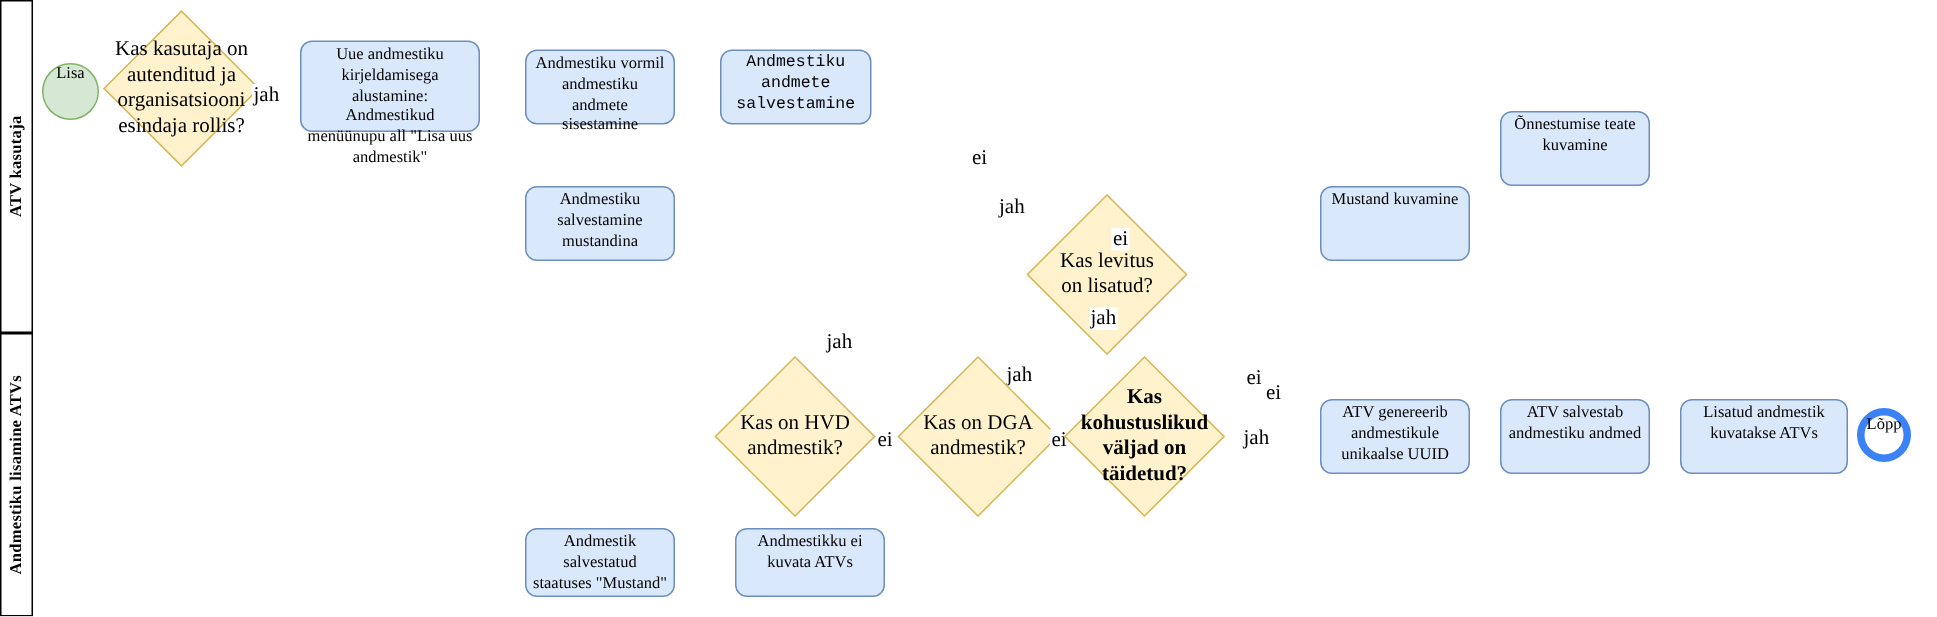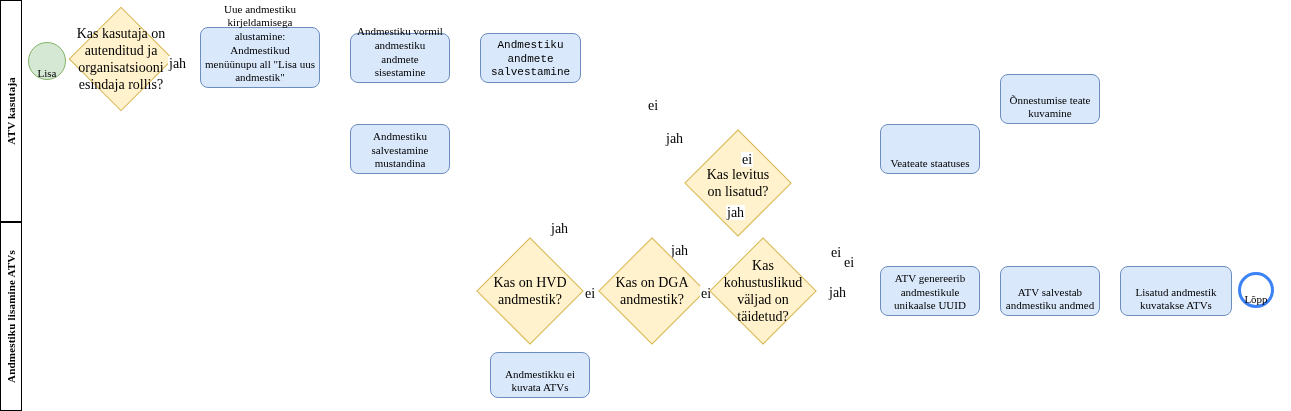--- a/index.html
+++ b/index.html
@@ -9,29 +9,29 @@
   
   .pool{position:absolute;border:1px solid #000;box-sizing:border-box;background:transparent;}
   .lane-header{position:absolute;box-sizing:border-box;border:1px solid #000;
     display:flex;align-items:center;justify-content:center;background:#ffffff;}
   .lane-header span{
     writing-mode:vertical-rl;transform:rotate(180deg);
     font-weight:bold;font-size:11px;letter-spacing:.2px;color:#000;white-space:nowrap;
     font-family:"Liberation Serif", serif;}
 
   
-  .node{position:absolute;box-sizing:border-box;display:flex;align-items:flex-end;
+  .node{position:absolute;box-sizing:border-box;display:flex;align-items:flex-start;
     justify-content:center;text-align:center;color:#000;}
 
   .proc{background:#dae8fc;border:1px solid #6c8ebf;border-radius:8px;
     font-size:11px;line-height:1.25;padding:2px 4px;}
 
   .term{background:#d5e8d4;border:1px solid #82b366;border-radius:50%;
     font-size:11px;line-height:1.1;}
-  .term-end{background:#ffffff;border:3px solid #3b82f6;border-radius:50%;
+  .term-end{background:#ffffff;border:5px solid #3b82f6;border-radius:50%;
     font-size:11px;line-height:1.1;}
 
   .decision-wrap{position:absolute;}
   .decision-shape{position:absolute;inset:0;background:#ffe6cc;border:1px solid #d6b656;
     transform:rotate(45deg);box-sizing:border-box;}
   .decision-shape.pale{background:#fff2cc;}
   .decision-label{position:absolute;left:50%;top:50%;transform:translate(-50%,-50%);
     text-align:center;font-size:14px;line-height:1.22;color:#000;white-space:nowrap;
     pointer-events:none;}
 
@@ -90,21 +90,21 @@
     <div class="decision-shape pale"></div>
     <div class="decision-label" style="width:76px;white-space:normal;">
       <span>Kas levitus on lisatud?</span>
     </div>
   </div>
 
   <div class="elabel" style="left:741px;top:152px;">ei</div>
   <div class="elabel" style="left:726px;top:205px;">jah</div>
 
   <div class="node proc" style="left:880px;top:124px;width:100px;height:50px;">
-    <span>Veateate staatuses</span>
+    <span>Mustand kuvamine</span>
   </div>
 
   <div class="node proc" style="left:1000px;top:74px;width:100px;height:50px;">
     <span>Õnnestumise teate kuvamine</span>
   </div>
 
   <div class="elabel" style="left:550px;top:221px;">jah</div>
 
   <div class="decision-wrap" style="left:492px;top:253px;width:76px;height:76px;">
     <div class="decision-shape pale"></div>
@@ -118,31 +118,34 @@
 
   <div class="decision-wrap" style="left:614px;top:253px;width:76px;height:76px;">
     <div class="decision-shape pale"></div>
     <div class="decision-label" style="width:76px;white-space:normal;">
       <span>Kas on DGA andmestik?</span>
     </div>
   </div>
 
   <div class="elabel" style="left:700px;top:286px;">ei</div>
 
-  <div class="decision-wrap" style="left:725px;top:253px;width:76px;height:76px;">
+  <div class="decision-wrap" style="left:725px;top:253px;width:76px;height:76px;font-weight:bold;">
     <div class="decision-shape pale"></div>
     <div class="decision-label" style="width:94px;white-space:normal;">
       <span>Kas kohustuslikud väljad on täidetud?</span>
     </div>
   </div>
 
   <div class="elabel" style="left:830px;top:245px;">ei</div>
   <div class="elabel" style="left:843px;top:255px;">ei</div>
   <div class="elabel" style="left:828px;top:285px;">jah</div>
 
+  <div class="node proc" style="left:350px;top:352px;width:100px;height:46px;">
+    <span>Andmestik salvestatud staatuses "Mustand"</span>
+  </div>
 
   <div class="node proc" style="left:490px;top:352px;width:100px;height:46px;">
     <span>Andmestikku ei kuvata ATVs</span>
   </div>
 
   <div class="node proc" style="left:880px;top:266px;width:100px;height:50px;">
     <span>ATV genereerib andmestikule unikaalse UUID</span>
   </div>
 
   <div class="node proc" style="left:1000px;top:266px;width:100px;height:50px;">

